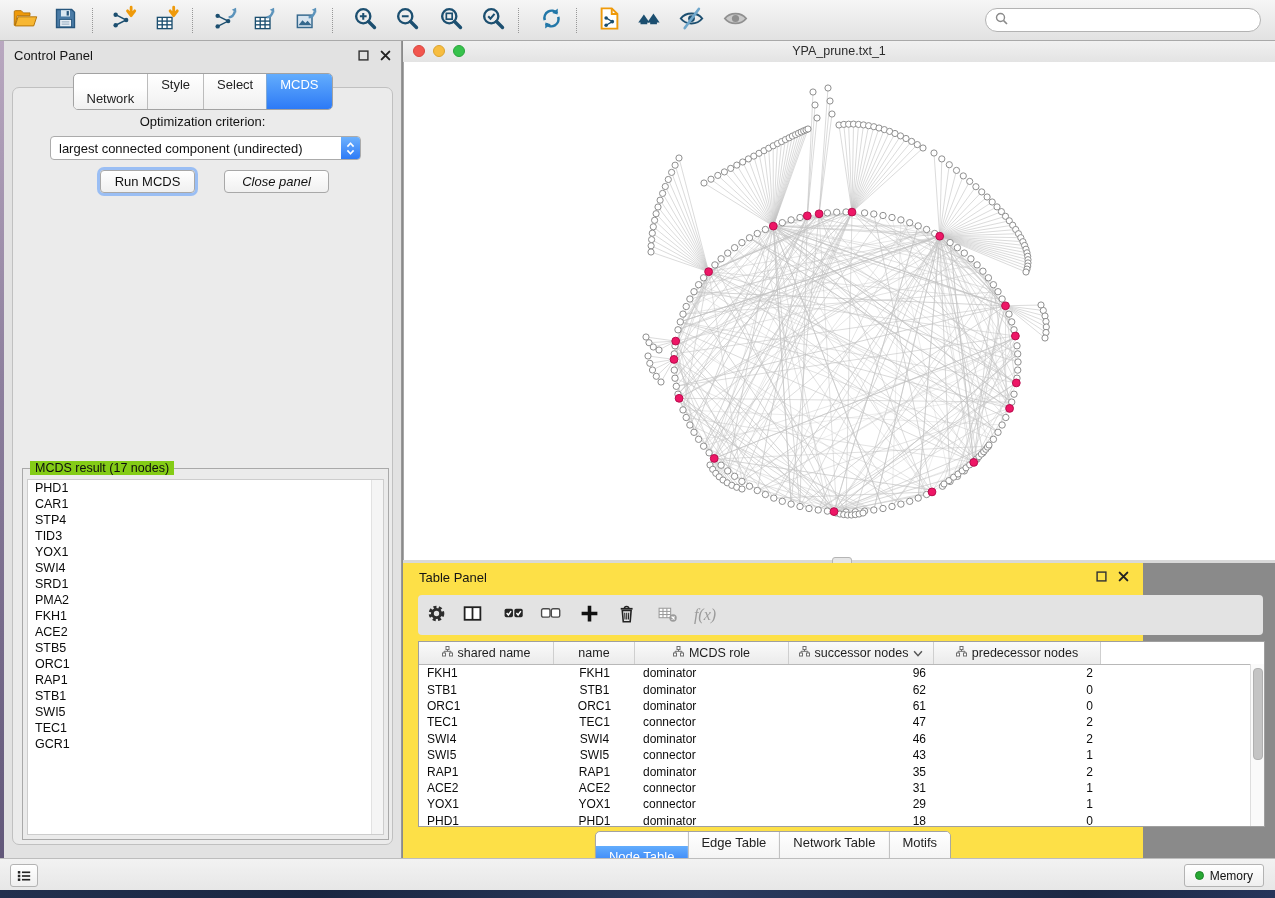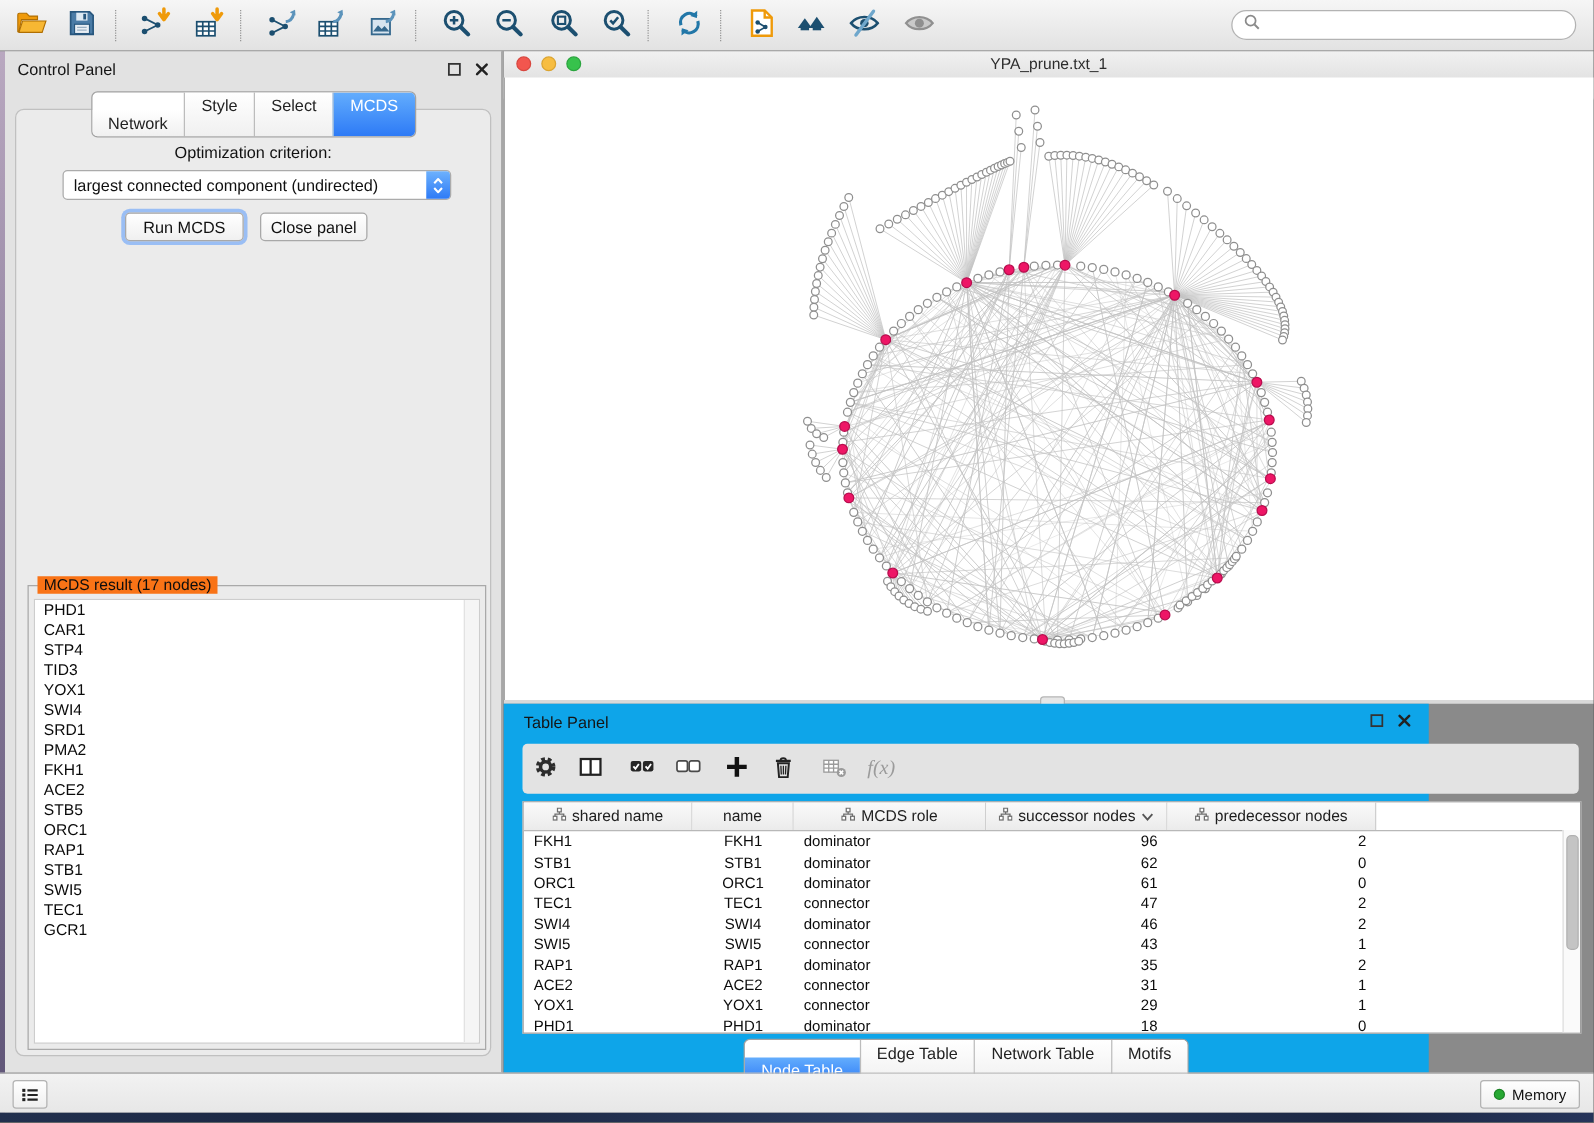--- a/index.html
+++ b/index.html
@@ -36,41 +36,41 @@
   .opt-label{position:absolute;left:0;top:26px;width:100%;text-align:center;font-size:13px;color:#111;}
   .dd{position:absolute;left:37px;top:48px;width:311px;height:24px;background:#fff;border:1px solid #ababab;
     border-radius:4px;display:flex;align-items:center;box-sizing:border-box;cursor:pointer;}
   .dd-text{flex:1;font-size:13px;padding-left:8px;color:#101010;white-space:nowrap;overflow:hidden;}
   .dd-step{width:19px;height:22px;border-radius:0 3px 3px 0;background:linear-gradient(#6db1fd,#2e7bf6);
     display:flex;align-items:center;justify-content:center;}
   .btn{position:absolute;top:82px;height:23px;background:linear-gradient(#ffffff,#f0f0f0);
     border:1px solid #a8a8a8;border-radius:4px;font-size:13px;color:#111;font-family:inherit;cursor:pointer;}
   .btn.focusring{box-shadow:0 0 0 3px rgba(100,160,250,.6);}
   .mcds-group{position:absolute;left:9px;top:380px;width:365px;height:370px;border:1px solid #a9a9a9;}
-  .mcds-legend{position:absolute;top:-8px;left:7px;background:#f97316;padding:0 5px;font-size:12.5px;color:#0d0d0d;}
+  .mcds-legend{position:absolute;top:-8px;left:7px;background:#84cc16;padding:0 5px;font-size:12.5px;color:#0d0d0d;}
   .mcds-list{position:absolute;left:4px;right:4px;top:10px;bottom:4px;background:#fff;
     border:1px solid #cdcdcd;overflow:hidden;}
   .mcds-item{height:16px;line-height:16px;font-size:12.5px;padding-left:7px;color:#0a0a0a;cursor:default;}
   .mcds-track{position:absolute;top:0;right:0;bottom:0;width:11px;background:#f5f5f5;border-left:1px solid #e2e2e2;}
   
   .netpanel{position:absolute;left:403px;top:41px;width:872px;height:519px;}
   .net-titlebar{position:relative;height:39px;background:linear-gradient(#f1f1f1,#d8d8d8);
     border-bottom:1px solid #9f9f9f;box-sizing:border-box;}
   .lights{position:absolute;left:10px;top:4px;display:flex;gap:8px;}
   .light{width:12px;height:12px;border-radius:50%;box-sizing:border-box;cursor:pointer;}
   .net-title{text-align:center;font-size:12.5px;color:#2c2c2c;line-height:20px;}
   .net-canvas{position:absolute;left:0;top:21px;width:872px;height:498px;background:#fff;
     border-left:1px solid #a8a8a8;box-sizing:border-box;}
   .net-canvas svg{position:absolute;left:0;top:0;}
   
   .hsplit{position:absolute;left:403px;top:560px;width:872px;height:3px;background:#d9d9d9;cursor:row-resize;}
   .hsplit-handle{position:absolute;left:832px;top:557px;width:18px;height:7px;background:#e6e6e6;
     border:1px solid #b5b5b5;border-radius:3px;cursor:row-resize;}
   
-  .tablepanel{position:absolute;left:403px;top:563px;width:740px;height:295px;background:#0ea5e9;}
+  .tablepanel{position:absolute;left:403px;top:563px;width:740px;height:295px;background:#fde047;}
   .tp-title{font-size:13px;color:#151515;padding:7px 0 0 16px;}
   .tp-tools{position:absolute;left:15px;top:32px;width:845px;height:40px;background:#e3e3e3;border-radius:4px;}
   .tool-btn{position:absolute;top:6px;width:28px;height:28px;display:flex;align-items:center;justify-content:center;
     background:none;border:none;padding:0;cursor:pointer;}
   .fx{font-family:"Liberation Serif","DejaVu Serif",serif;font-style:italic;font-size:16px;color:#9b9b9b;}
   .tp-tablewrap{position:absolute;left:15px;top:78px;width:847px;height:186px;border:1px solid #9f9f9f;
     background:#fff;box-sizing:border-box;overflow:hidden;}
   .tp-header{display:flex;height:22px;border-bottom:1px solid #b8b8b8;background:#fff;}
   .th{box-sizing:border-box;border-right:1px solid #cfcfcf;display:flex;align-items:center;justify-content:center;
     gap:5px;font-size:12.5px;color:#1d1d1d;background:linear-gradient(#fafafa,#ebebeb);cursor:pointer;}
@@ -283,21 +283,21 @@
       <div class="opt-label">Optimization criterion:</div>
       <div class="dd">
         <span class="dd-text">largest connected component (undirected)</span>
         <span class="dd-step">
             <svg width="13" height="15" viewBox="0 0 13 15">
               <path d="M3.4 5.6 L6.5 2.2 L9.6 5.6 M3.4 9.4 L6.5 12.8 L9.6 9.4" fill="none" stroke="#fff" stroke-width="1.6" stroke-linejoin="round"></path>
             </svg>
           </span>
       </div>
       <button class="btn focusring" style="left:87px;width:95px;">Run MCDS</button>
-      <button class="btn" style="left:195px;width:86px;">Close panel</button>
+      <button class="btn" style="left:211px;width:105px;font-style:italic;">Close panel</button>
       <div class="mcds-group">
         <span class="mcds-legend">MCDS result (17 nodes)</span>
         <div class="mcds-list" id="mcds-list">
           <div class="mcds-track"></div>
         <div class="mcds-item">PHD1</div>
             <div class="mcds-item">CAR1</div>
             <div class="mcds-item">STP4</div>
             <div class="mcds-item">TID3</div>
             <div class="mcds-item">YOX1</div>
             <div class="mcds-item">SWI4</div>

